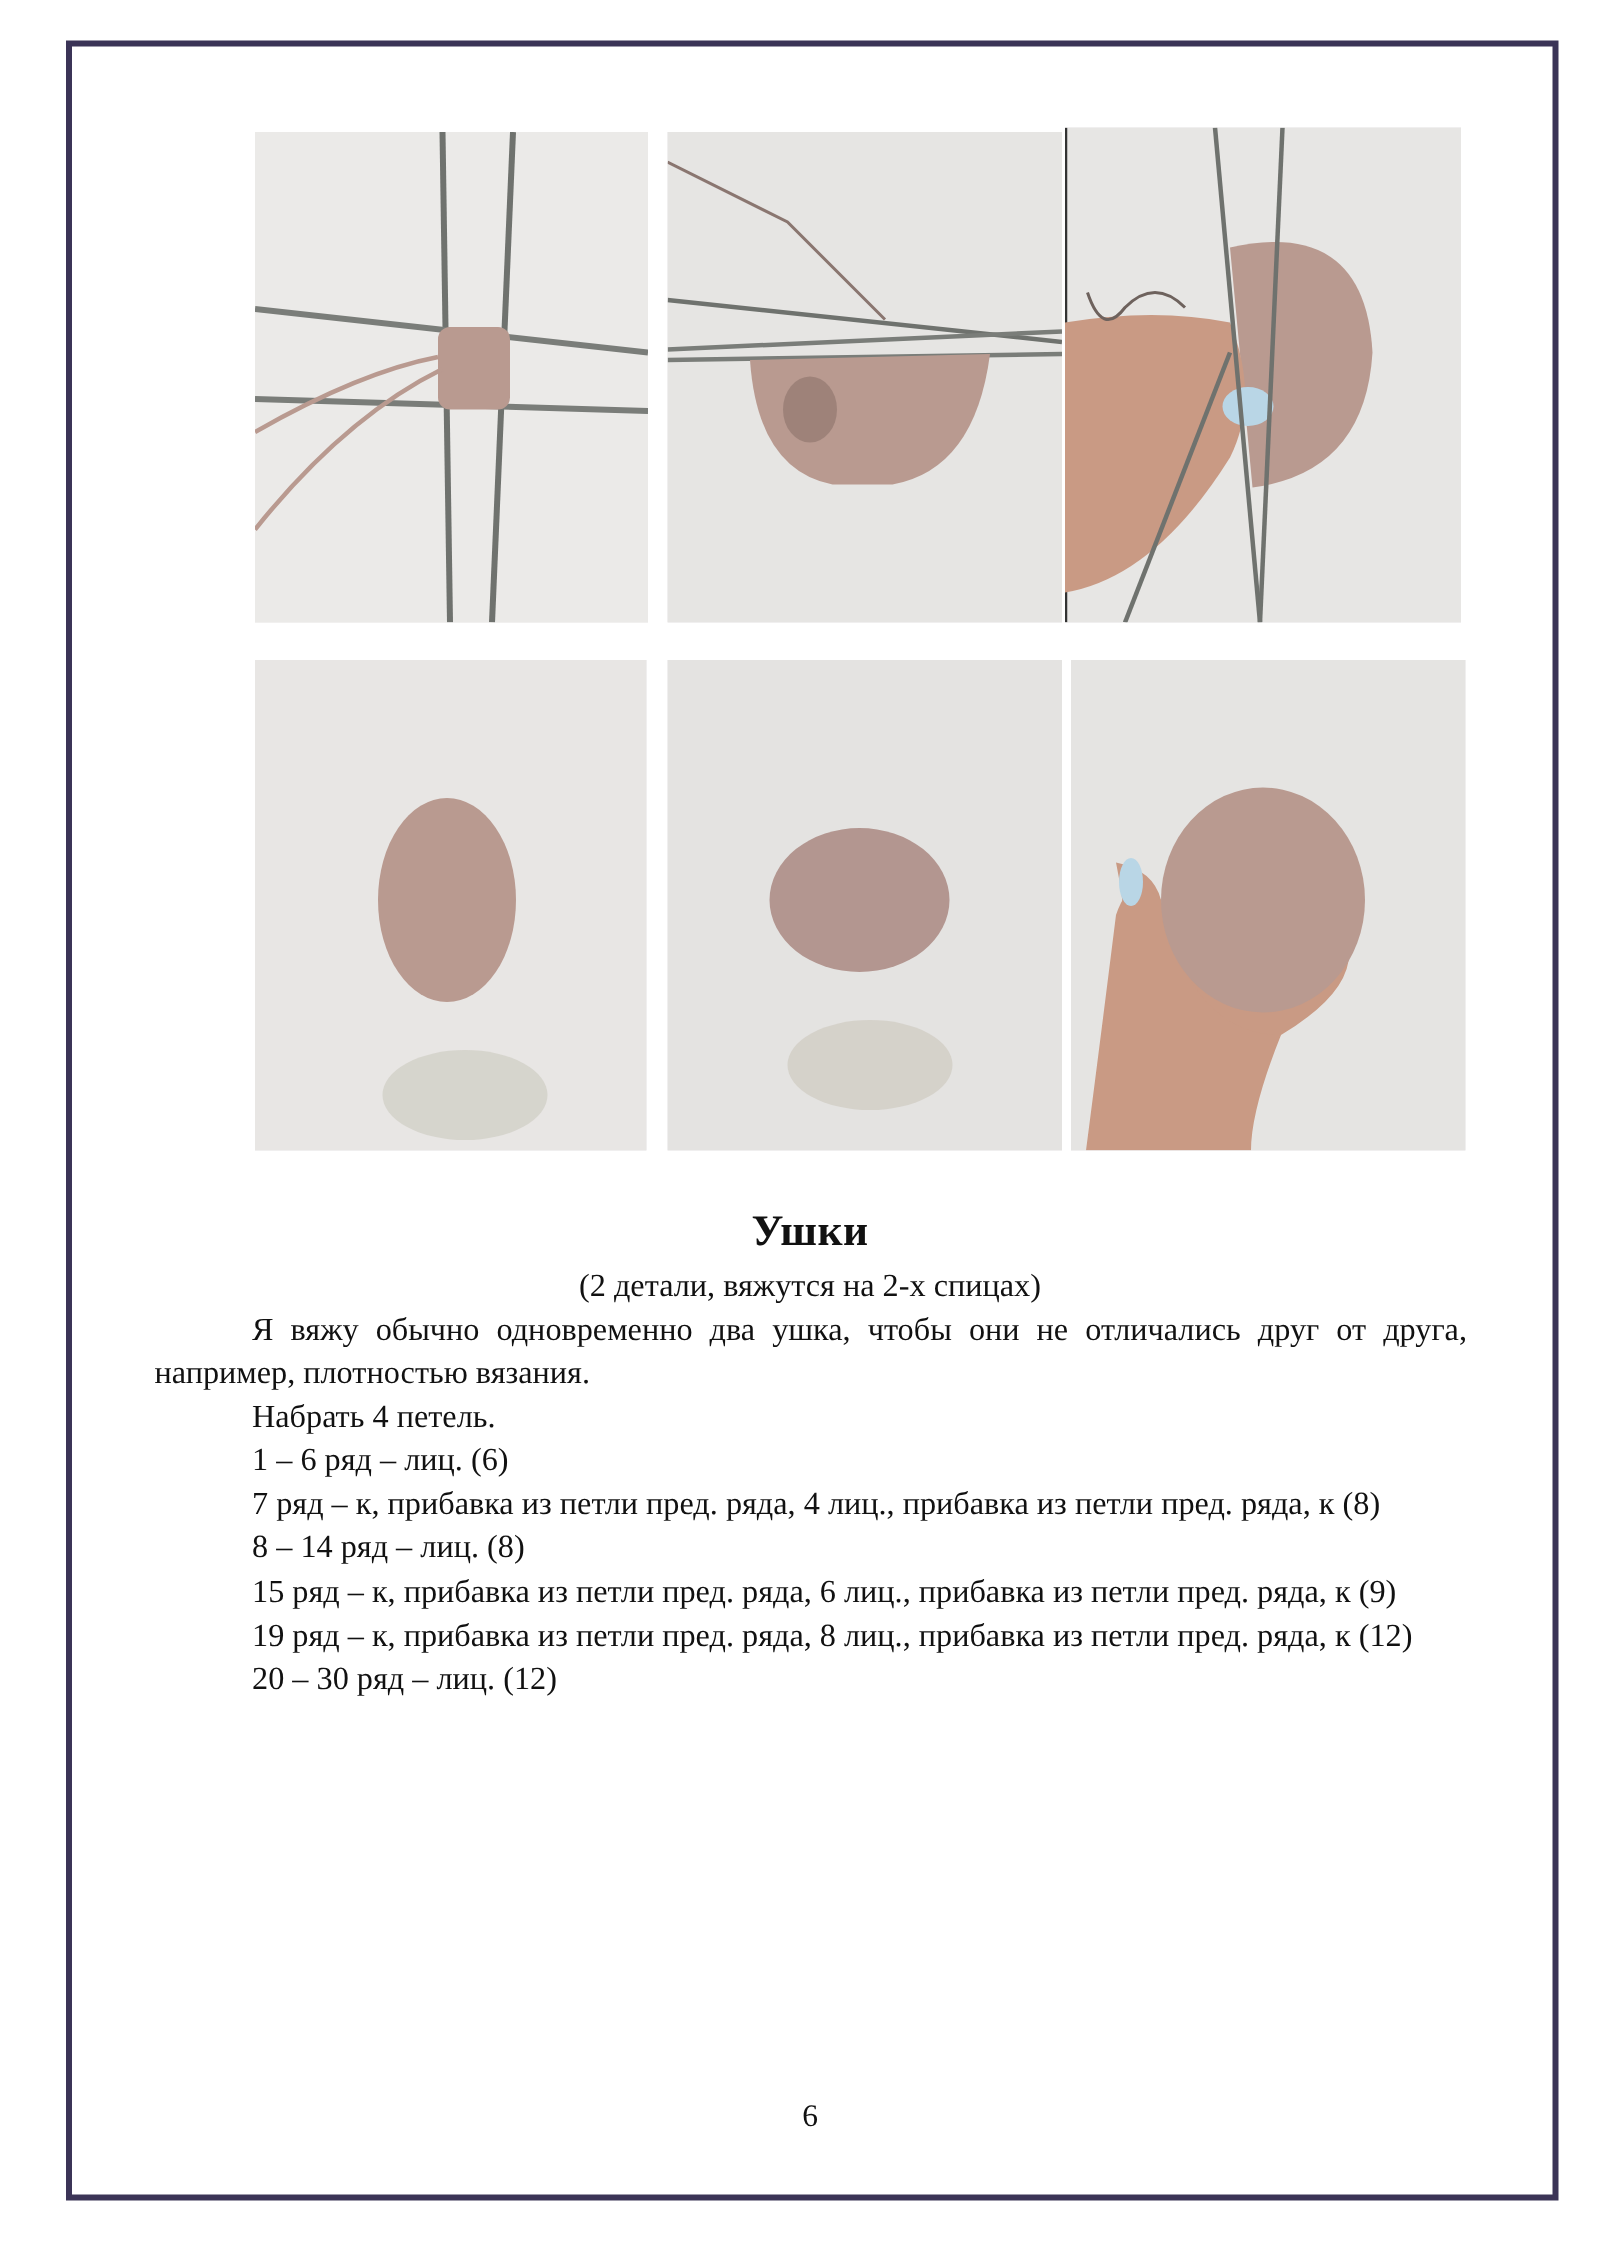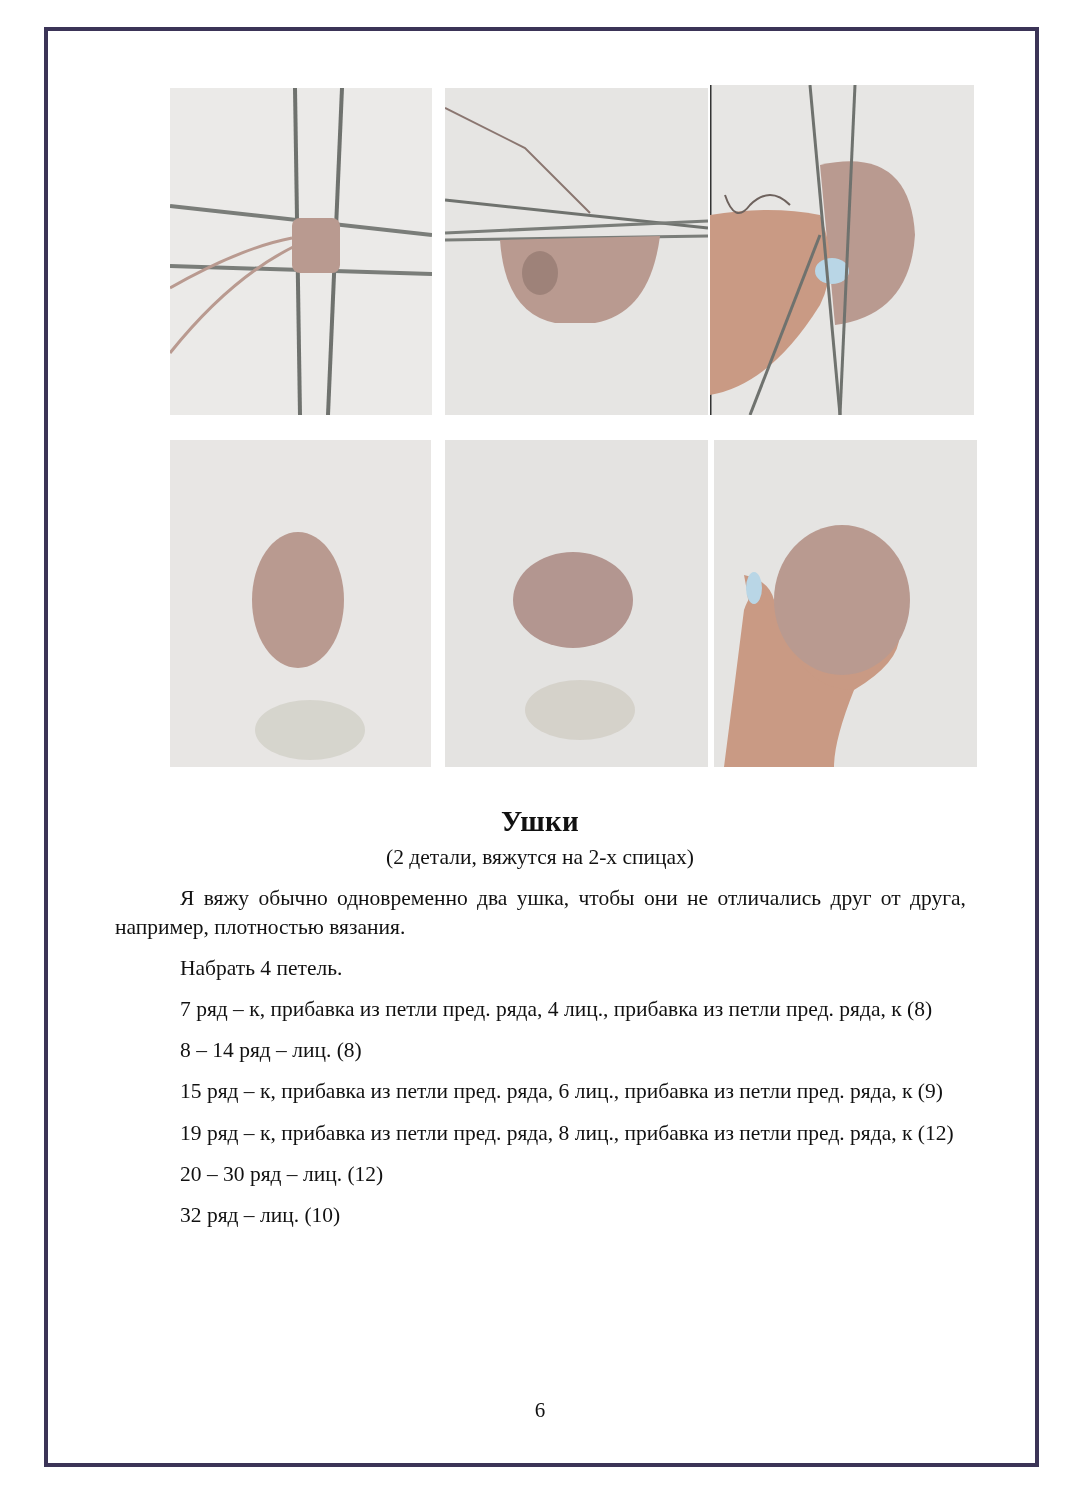--- a/index.html
+++ b/index.html
@@ -3,21 +3,21 @@
   <meta charset="utf-8">
   <style>
     html, body { margin: 0; padding: 0; background: #ffffff; }
     body { width: 1080px; height: 1502px; position: relative; overflow: hidden; font-family: "Liberation Serif", serif; color: #111; }
     .frame { position: absolute; left: 44px; top: 27px; width: 987px; height: 1432px; border: 4px solid #3b3457; box-sizing: content-box; }
     .photo { position: absolute; overflow: hidden; background: #e6e4e2; }
     .photo svg { width: 100%; height: 100%; display: block; }
     .title { position: absolute; left: 0; width: 1080px; top: 805px; text-align: center; font-weight: bold; font-size: 29px; box-sizing: border-box; letter-spacing: 0.3px; }
     .subtitle { position: absolute; left: 0; width: 1080px; top: 845px; text-align: center; font-size: 21.5px; }
     .body-text { position: absolute; left: 103px; width: 875px; top: 872px; font-size: 21.5px; line-height: 29.1px; text-align: justify; }
-    .body-text p { margin: 12px; text-indent: 65px; }
+    .body-text p { margin: 0; text-indent: 65px; }
     .page-num { position: absolute; left: 0; width: 1080px; top: 1398px; text-align: center; font-size: 21px; }
   </style>
 </head>
 <body>
 
 <div class="frame"></div>
 
 <div class="photo" style="left:170px; top:88px; width:262px; height:327px;">
   <svg viewBox="0 0 262 327" preserveAspectRatio="none">
     <rect width="262" height="327" fill="#ebeae8"></rect>
@@ -82,21 +82,21 @@
     <ellipse cx="128" cy="160" rx="68" ry="75" fill="#b99a90"></ellipse>
   </svg>
 </div>
 
 <div class="title">Ушки</div>
 <div class="subtitle">(2 детали, вяжутся на 2-х спицах)</div>
 
 <div class="body-text">
   <p>Я вяжу обычно одновременно два ушка, чтобы они не отличались друг от друга, например, плотностью вязания.</p>
   <p>Набрать 4 петель.</p>
+  <p>1 – 6 ряд – лиц. (6)</p>
   <p>7 ряд – к, прибавка из петли пред. ряда, 4 лиц., прибавка из петли пред. ряда, к (8)</p>
   <p>8 – 14 ряд – лиц. (8)</p>
   <p>15 ряд – к, прибавка из петли пред. ряда, 6 лиц., прибавка из петли пред. ряда, к (9)</p>
   <p>19 ряд – к, прибавка из петли пред. ряда, 8 лиц., прибавка из петли пред. ряда, к (12)</p>
   <p>20 – 30 ряд – лиц. (12)</p>
-  <p>32 ряд – лиц. (10)</p>
 </div>
 
 <div class="page-num">6</div>
 
 </body></html>

